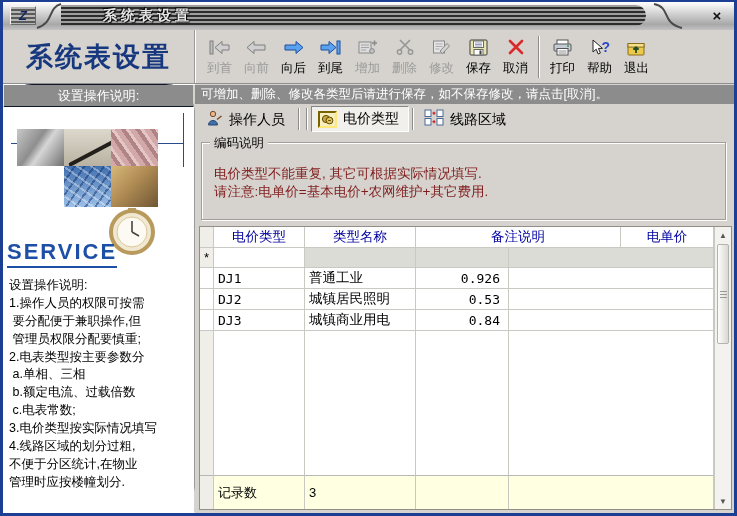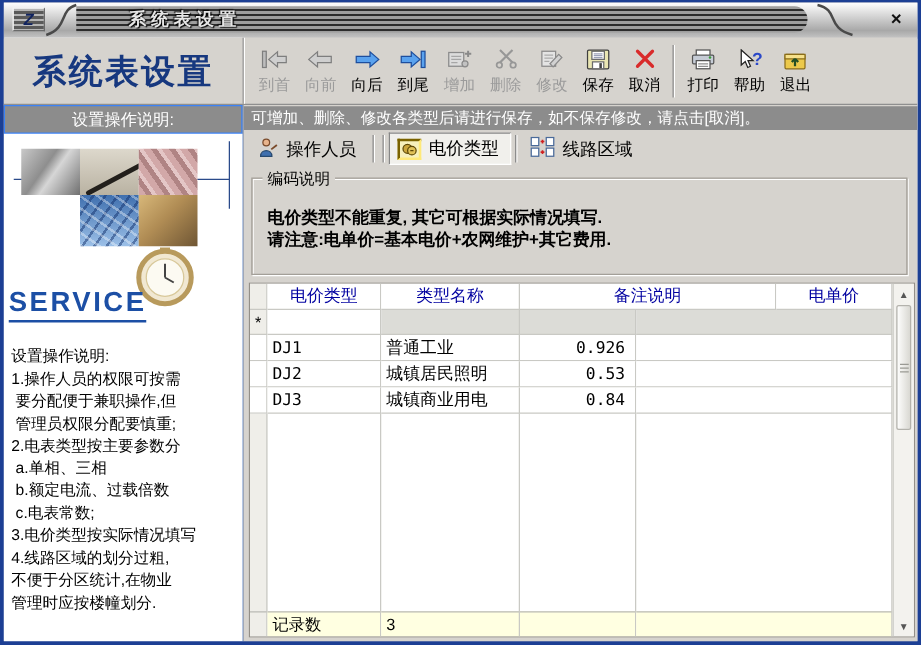--- a/index.html
+++ b/index.html
@@ -32,27 +32,27 @@
   .toolbar{flex:1;display:flex;align-items:flex-start;padding:4px 0 0 6px;}
   .tbtn{width:37px;text-align:center;font-size:12.5px;color:#000;cursor:default;}
   .tbtn .ic{height:26px;display:flex;align-items:center;justify-content:center;}
   .tbtn.disabled{color:#9b9b9b;}
   .tb-sep{width:2px;height:42px;margin:2px 4px 0 4px;border-left:1px solid #8c8c8c;border-right:1px solid #ffffff;}
 
   
   .content{flex:1;display:flex;min-height:0;}
 
   
-  .sidebar{width:192px;flex:0 0 192px;display:flex;flex-direction:column;border-right:1px solid #9a9a9a;background:#3b82f6;}
+  .sidebar{width:192px;flex:0 0 192px;display:flex;flex-direction:column;border-right:1px solid #9a9a9a;background:#0f172a;border-radius:29px;}
   .side-header{flex:0 0 21px;margin:1px;background:#8c8c8c;color:#fff;font-size:13px;
     display:flex;align-items:center;justify-content:center;}
   .side-body{flex:1;position:relative;background:#fff;padding:4px 6px;overflow:hidden;}
   .deco-hline{position:absolute;left:8px;right:10px;top:36px;height:1px;background:#2a4a8a;}
   .deco-vline{position:absolute;right:10px;top:6px;width:1px;height:54px;background:#2a4a8a;}
-  .collage{position:absolute;left:0;top:4px;width:100%;height:148px;text-align:center;}
+  .collage{position:absolute;left:0;top:14px;width:100%;height:148px;text-align:center;}
   .tile{position:absolute;}
   .tile-tools-gray{left:14px;top:8px;width:47px;height:37px;
     background:linear-gradient(125deg,#c9c9c9 0%,#8e8e8e 40%,#d6d6d6 55%,#6f6f6f 100%);}
   .tile-pen{left:61px;top:8px;width:47px;height:37px;background:linear-gradient(180deg,#ddd8cc,#b9b2a2);overflow:hidden;}
   .pen-bar{position:absolute;left:2px;top:22px;width:52px;height:4px;background:#23201c;transform:rotate(-28deg);border-radius:2px;}
   .tile-tools-pink{left:108px;top:8px;width:47px;height:37px;
     background:repeating-linear-gradient(55deg,#d2a8a8 0 5px,#b08484 5px 9px,#e4c6c6 9px 12px);}
   .tile-keyboard{left:61px;top:45px;width:47px;height:41px;
     background:repeating-linear-gradient(35deg,#4a7ab8 0 6px,#8cb4e4 6px 10px),linear-gradient(180deg,#35untitled);
     background-color:#5d8cc4;}
@@ -73,21 +73,21 @@
   .tabbar{flex:0 0 30px;display:flex;align-items:center;padding-left:4px;}
   .tab{display:flex;align-items:flex-end;gap:6px;padding:3px 9px 3px 6px;font-size:14px;border:1px solid transparent;cursor:default;}
   .tab.selected{border-color:#868686 #ffffff #ffffff #868686;background:#f1f0ec;}
   .tab-sep{width:2px;height:22px;border-left:1px solid #8c8c8c;border-right:1px solid #ffffff;margin:0 3px;}
   .coinbox{width:19px;height:17px;background:#f7f0bc;border:2px solid;
     border-color:#7a6200 #ffe97a #ffe97a #7a6200;display:flex;align-items:center;justify-content:center;}
 
   .groupbox{position:relative;flex:0 0 78px;margin:8px 8px 4px 6px;border:1px solid #a39f98;
     box-shadow:inset 1px 1px 0 #fff,1px 1px 0 #fff;padding:18px 8px 4px 8px;}
   .groupbox legend,.gb-title{position:absolute;top:-8px;left:8px;background:#d6d3ce;padding:0 4px;font-size:12.5px;color:#000;}
-  .gb-line{color:#000000;font-size:13.5px;margin:4px 0 0 4px;font-weight:bold;}
+  .gb-line{color:#7f1d1d;font-size:13.5px;margin:4px 0 0 4px;}
   .gb-line.second{margin-top:0;}
 
   
   .grid{flex:1;display:flex;margin:2px 2px 3px 4px;border:1px solid #938f88;background:#fff;min-height:0;}
   .tablewrap{flex:1;display:flex;flex-direction:column;min-width:0;}
   .trow{display:flex;flex:0 0 auto;}
   .tcell{border-right:1px solid #c9c9c4;border-bottom:1px solid #c9c9c4;font-size:13.5px;
     overflow:hidden;white-space:nowrap;display:flex;align-items:center;}
   .w0{width:14px;flex:0 0 14px;justify-content:center;background:#efeee9;}
   .w1{width:91px;flex:0 0 91px;}
@@ -98,21 +98,21 @@
   .thead .w0{background:#efeee9;}
   .starrow .tcell{height:20px;background:#dcdcd7;}
   .starrow .w0{background:#efeee9;color:#000;font-size:13px;}
   .starrow .w1{background:#ffffff;}
   .drow .tcell{height:21px;background:#fff;}
   .cell-left{justify-content:flex-start;padding-left:4px;font-family:"DejaVu Sans Mono","Liberation Mono",monospace;font-size:13px;}
   .cell-name{justify-content:flex-start;padding-left:4px;}
   .cell-num{justify-content:flex-end;padding-right:8px;font-family:"DejaVu Sans Mono","Liberation Mono",monospace;font-size:13px;}
   .fillrow{flex:1 1 auto;}
   .fillrow .tcell{border-bottom:none;height:auto;}
-  .footrow .tcell{height:20px;background:#ffffe1;border-top:1px solid #b9b9b4;border-bottom:none;font-size:13px;}
+  .footrow .tcell{height:34px;background:#ffffe1;border-top:1px solid #b9b9b4;border-bottom:none;font-size:13px;}
   .footrow .w0{background:#efeee9;}
   .footrow .cell-name{padding-left:4px;}
 
   
   .vscroll{flex:0 0 17px;border-left:1px solid #c9c9c4;background:#f3f2ee;display:flex;flex-direction:column;}
   .sbtn{flex:0 0 16px;display:flex;align-items:center;justify-content:center;font-size:8px;color:#555;}
   .sthumb{flex:0 0 100px;margin:1px 2px;background:linear-gradient(90deg,#fdfdfc,#d9d8d2);
     border:1px solid #b3b2ac;border-radius:2px;display:flex;align-items:center;justify-content:center;flex-direction:column;gap:2px;}
   .sthumb i{display:block;width:7px;height:1px;background:#9a9a94;}
   .strack{flex:1 1 auto;}

